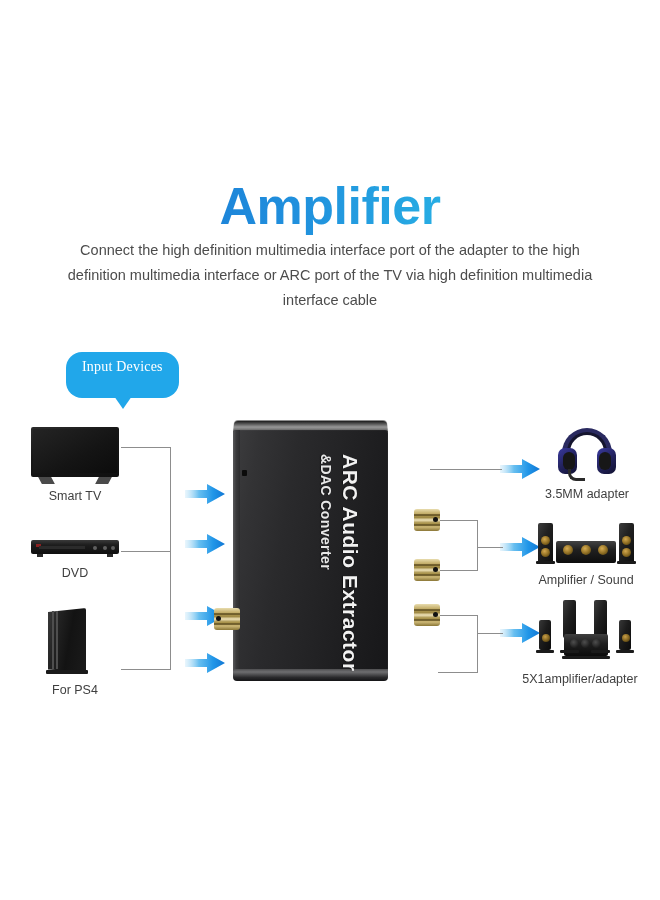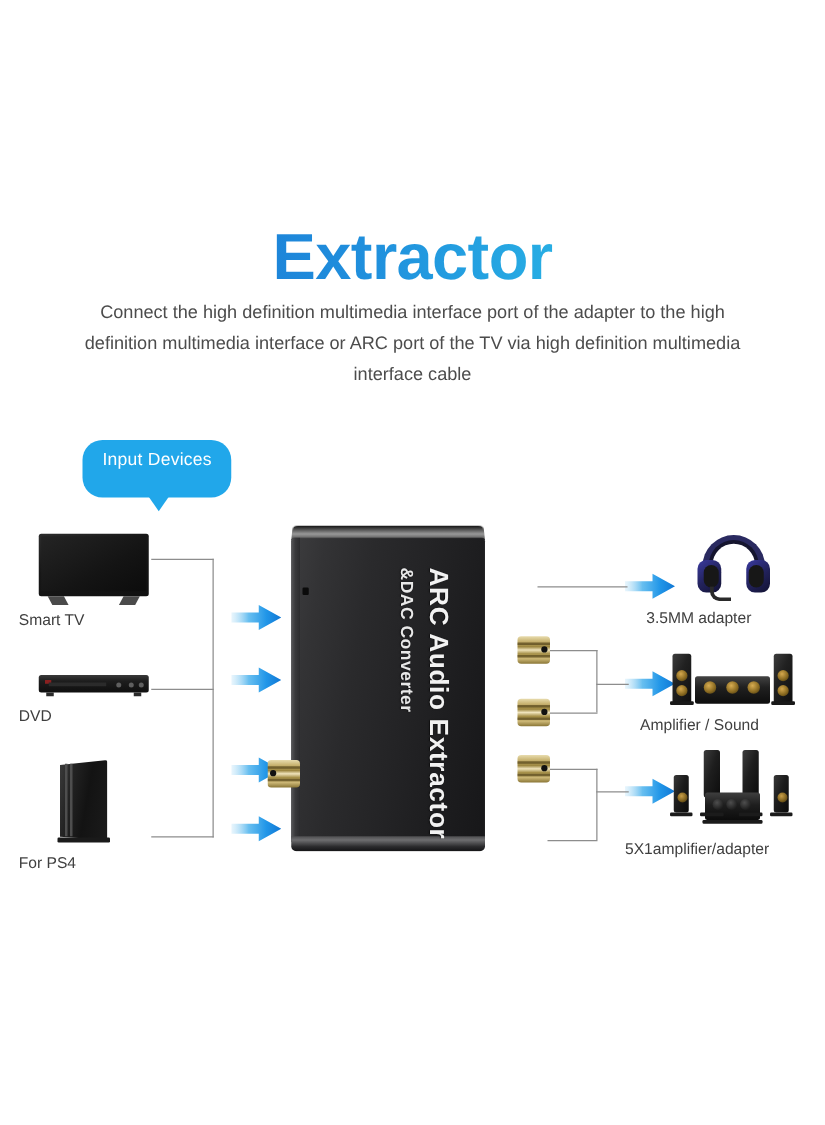--- a/index.html
+++ b/index.html
@@ -49,20 +49,21 @@
   
   .badge {
     position: absolute;
     background: #21a7ea;
     color: #ffffff;
     font-size: 14px;
     border-radius: 16px;
     padding: 7px 16px 23px 16px;
     white-space: nowrap;
     letter-spacing: 0.2px;
+    font-family: Liberation Serif, serif;
   }
   .badge::after {
     content: "";
     position: absolute;
     left: 50%;
     margin-left: -8px;
     bottom: -11px;
     width: 0;
     height: 0;
     border-left: 9px solid transparent;
@@ -83,21 +84,21 @@
   
   .arrow {
     position: absolute;
     width: 40px;
     height: 22px;
   }
 
   
   .dev-label {
     position: absolute;
-    text-align: left;
+    text-align: center;
     font-size: 12.5px;
     color: #3f3f3f;
     white-space: nowrap;
   }
 
   
   .tv-art {
     position: absolute;
     left: 31px; top: 427px;
     width: 88px; height: 56px;
@@ -405,21 +406,21 @@
     width: 5px; height: 5px;
     border-radius: 50%;
     background: #111;
   }
 </style>
 </head>
 <body>
 
 <div id="page">
 
-  <div class="title">Extractor</div>
+  <div class="title">Amplifier</div>
   <div class="subtitle">Connect the high definition multimedia interface port of the adapter to the high definition multimedia interface or ARC port of the TV via high definition multimedia interface cable</div>
 
   <div class="badge" id="badge-input">Input Devices</div>
 
   <svg width="0" height="0" style="position:absolute">
     <defs>
       <linearGradient id="arrGrad" x1="0" y1="0" x2="1" y2="0">
         <stop offset="0%" stop-color="#bfe4f8" stop-opacity="0.35"></stop>
         <stop offset="35%" stop-color="#56b7ee" stop-opacity="0.9"></stop>
         <stop offset="70%" stop-color="#2196e8"></stop>

